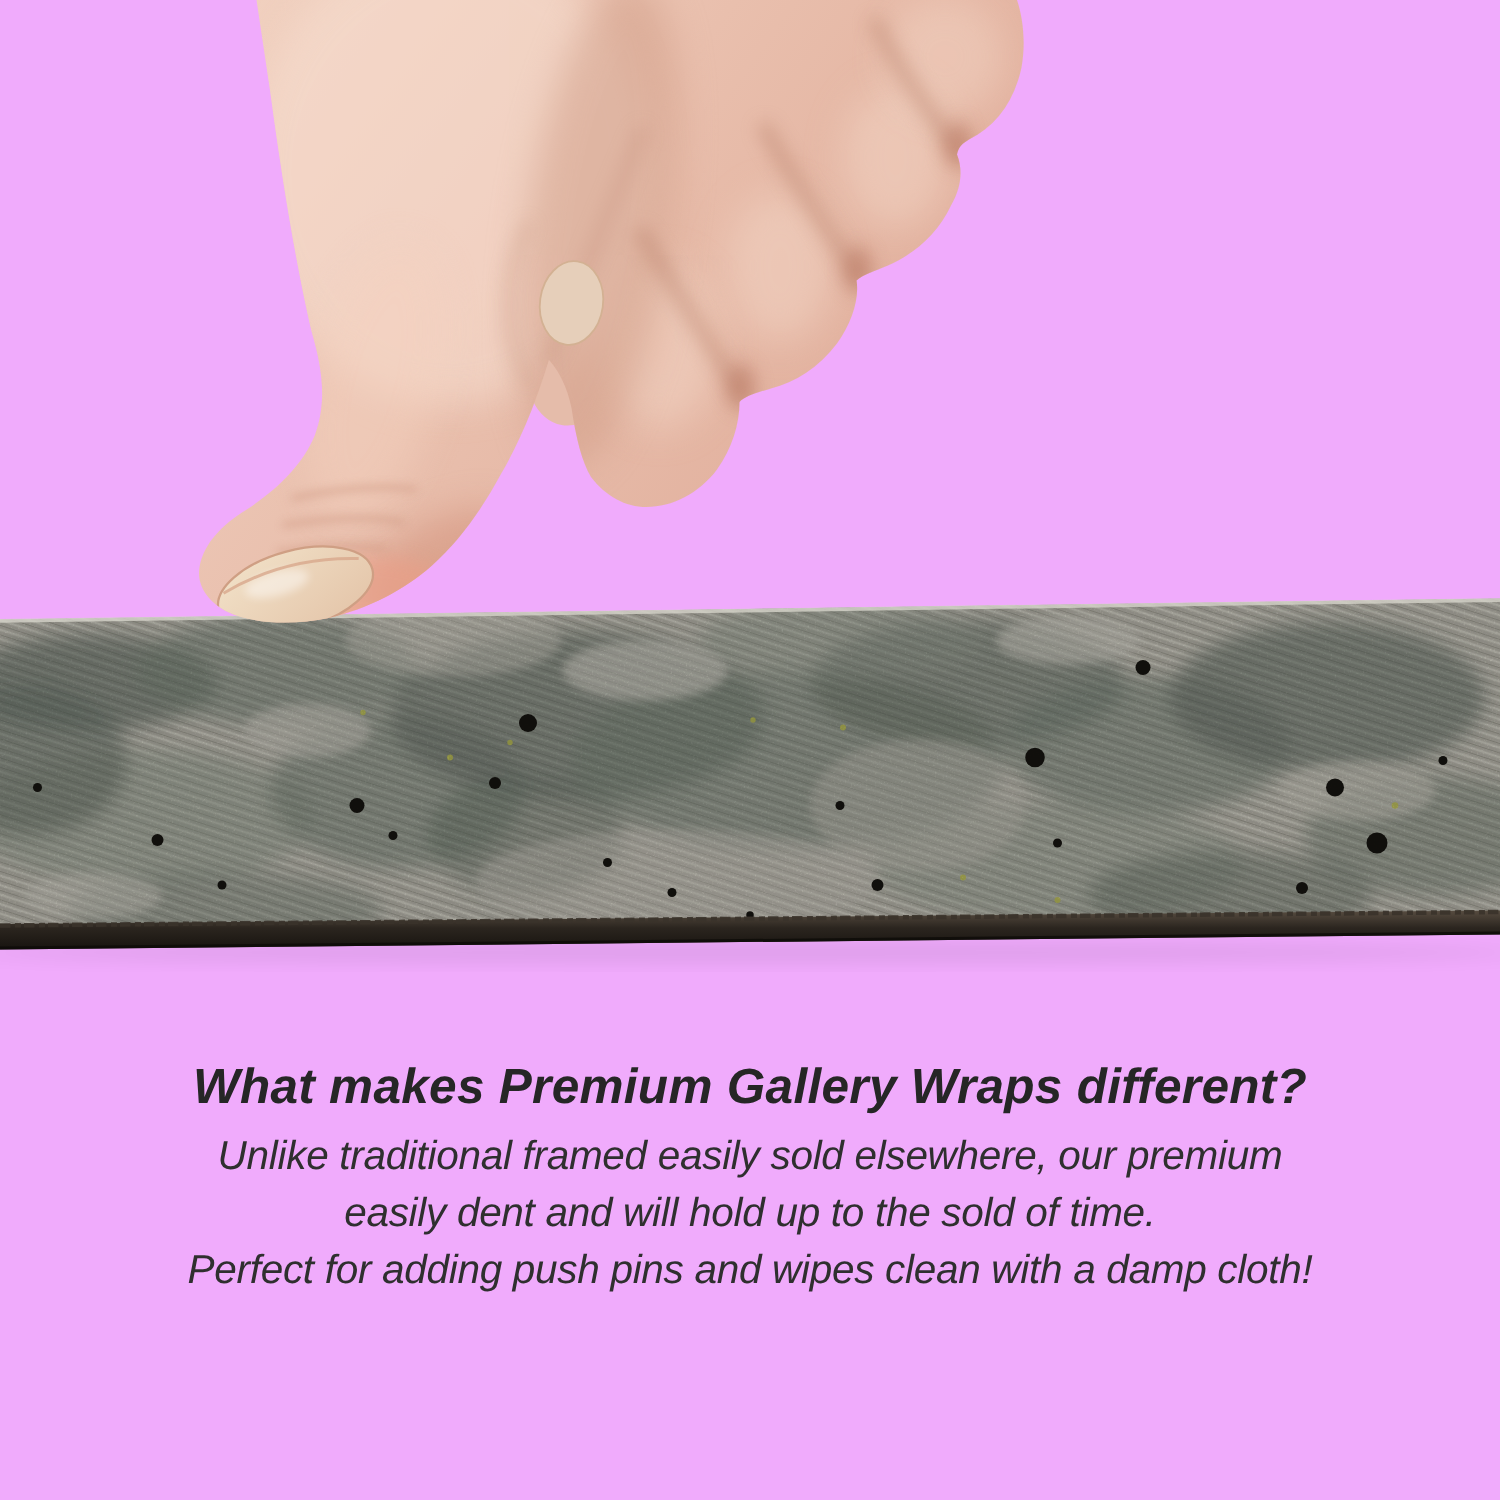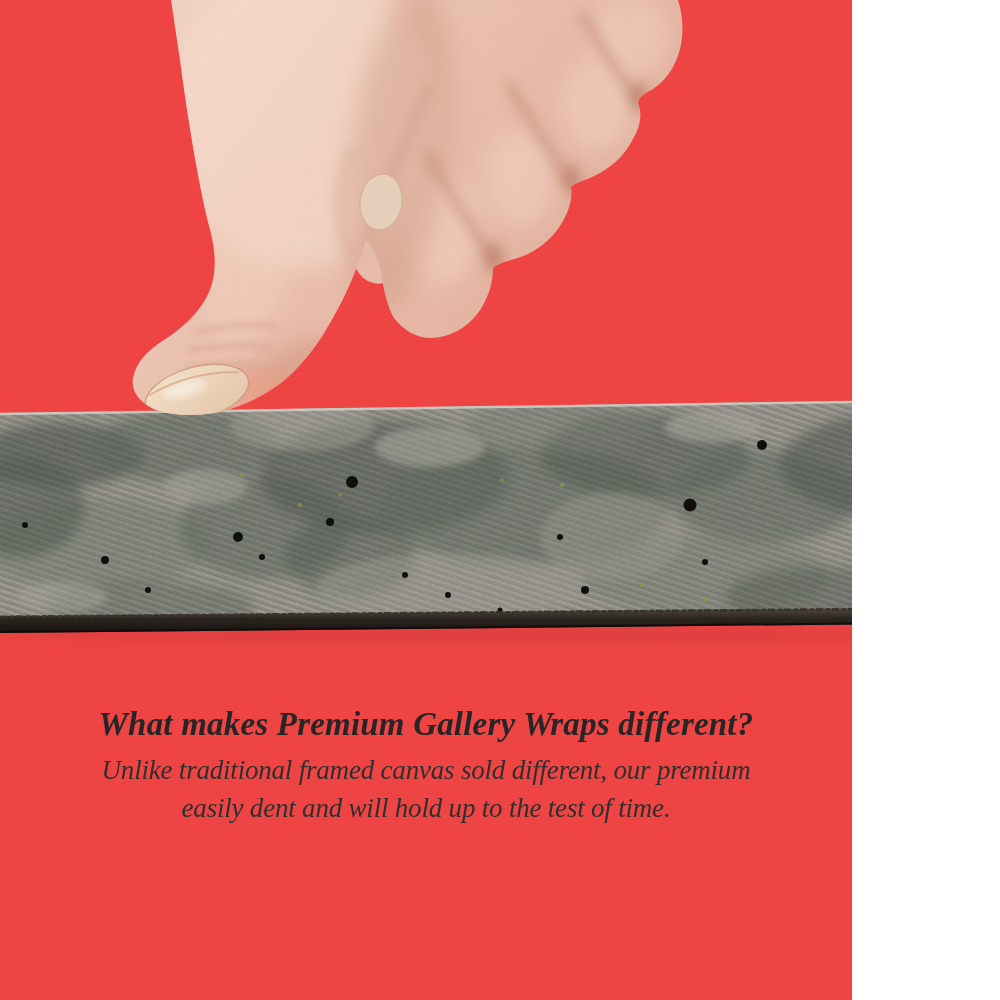--- a/index.html
+++ b/index.html
@@ -1,18 +1,18 @@
 <!DOCTYPE html>
 <html><head>
 <meta charset="utf-8">
 <style>
   html,body{margin:0;padding:0;background:#ffffff;}
   .stage{
-    position:relative;width:852px;height:1000px;background:#ef4444;
-    overflow:hidden;font-family:Liberation Serif, serif;
+    position:relative;width:1000px;height:1000px;background:#f0abfc;
+    overflow:hidden;font-family:Liberation Sans, sans-serif;
   }
   .photo-layer{position:absolute;left:0;top:0;}
   .copy{
     position:absolute;top:704px;left:0;right:0;
     text-align:center;font-style:italic;color:#2f2f2f;
   }
   .copy h2{
     margin:0 0 7px 0;font-size:33px;line-height:40px;font-weight:600;
     letter-spacing:.2px;color:#262626;
   }
@@ -226,17 +226,18 @@
       <g transform="rotate(-15 197 393)">
         <ellipse cx="197" cy="393" rx="53" ry="26" fill="url(#nailGrad)" stroke="#cf9f84" stroke-width="1.5"></ellipse>
         <ellipse cx="186" cy="386" rx="22" ry="8" fill="#ffffff" opacity="0.45" filter="url(#soft3)"></ellipse>
         <path d="M 150,383 Q 196,370 243,384" fill="none" stroke="#d8a88c" stroke-width="2" opacity="0.8"></path>
       </g>
     </g>
   </svg>
 
   <div class="copy">
     <h2>What makes Premium Gallery Wraps different?</h2>
-    <p>Unlike traditional framed canvas sold different, our premium</p>
-    <p>easily dent and will hold up to the test of time.</p>
+    <p>Unlike traditional framed easily sold elsewhere, our premium</p>
+    <p>easily dent and will hold up to the sold of time.</p>
+    <p>Perfect for adding push pins and wipes clean with a damp cloth!</p>
   </div>
 
 </div>
 
 </body></html>

